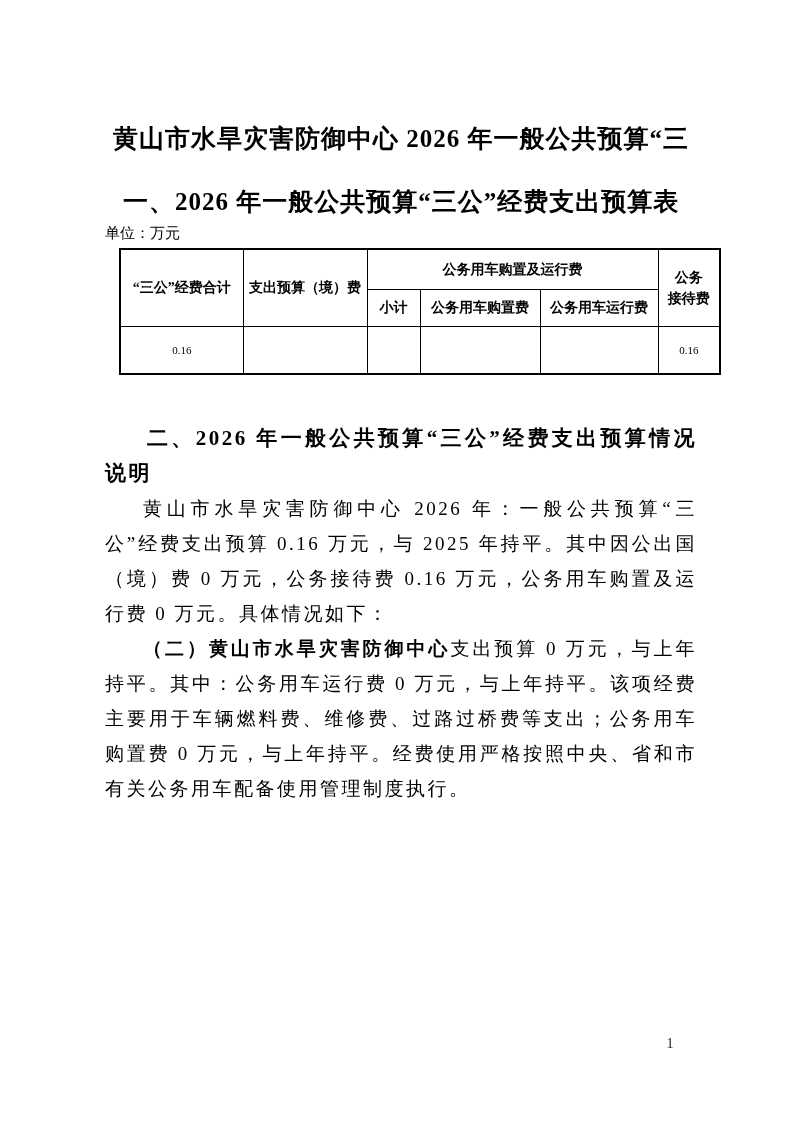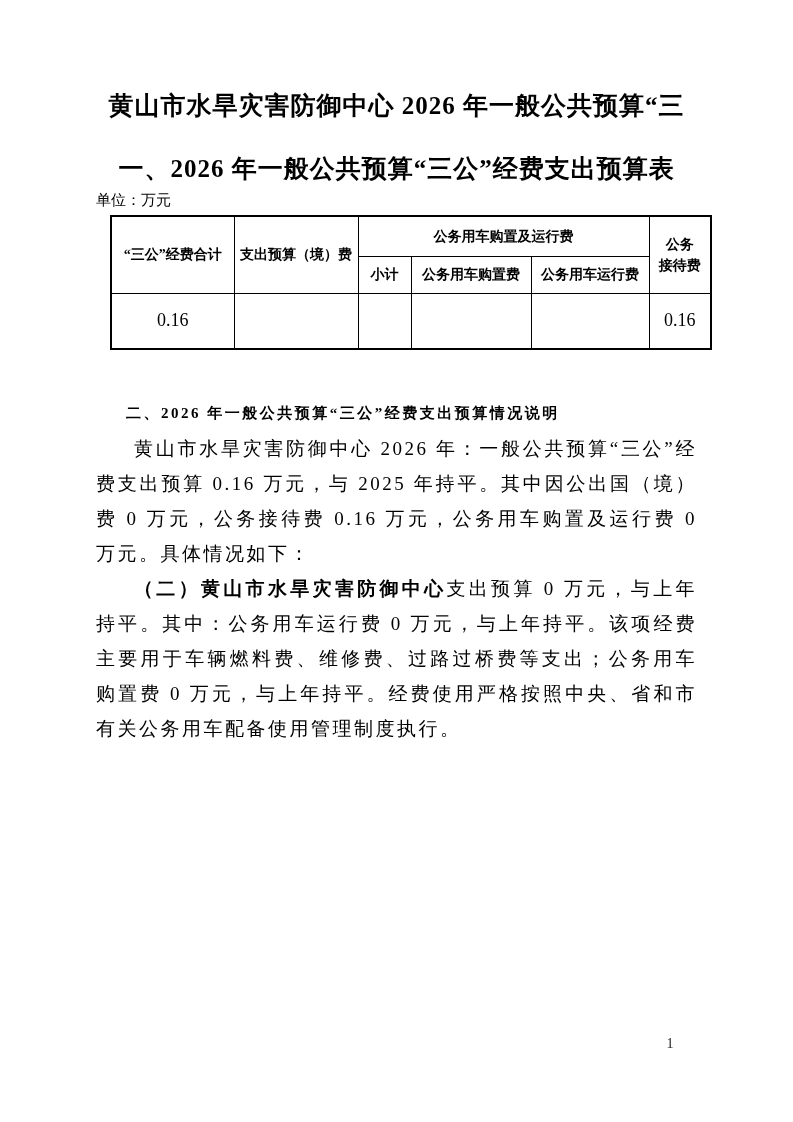--- a/index.html
+++ b/index.html
@@ -7,21 +7,21 @@
   .page {
     position: relative;
     width: 793px;
     height: 1122px;
     margin: 0 auto;
     background: #ffffff;
     color: #000000;
     font-family: "Liberation Serif", "DejaVu Serif", serif;
     overflow: hidden;
   }
-  .content { padding: 83px 96px 0 96px; }
+  .content { padding: 116px 96px 0 96px; margin-left: 9px; }
 
   .doc-title {
     font-size: 25px;
     font-weight: bold;
     text-align: center;
     line-height: 45px;
     letter-spacing: 1px;
   }
   .doc-title .title-line { white-space: nowrap; }
 
@@ -56,26 +56,26 @@
     overflow: hidden;
   }
   .budget-table th {
     font-size: 14px;
     font-weight: bold;
     white-space: nowrap;
     line-height: 19px;
   }
   .budget-table .hdr-row1 th { height: 40px; }
   .budget-table .hdr-row2 th { height: 37px; }
-  .budget-table td { font-size: 18px; height: 56px; }
+  .budget-table td { font-size: 11px; height: 48px; }
   .budget-table th.cell-reception { white-space: pre-line; line-height: 21px; }
 
   .sec2-block { margin-top: 46px; }
   .sec2-heading {
-    font-size: 15px;
+    font-size: 21px;
     font-weight: bold;
     line-height: 35px;
     letter-spacing: 2.5px;
     text-indent: 2em;
     text-align: justify;
   }
   .body-para {
     font-size: 19px;
     line-height: 35px;
     letter-spacing: 2.5px;

